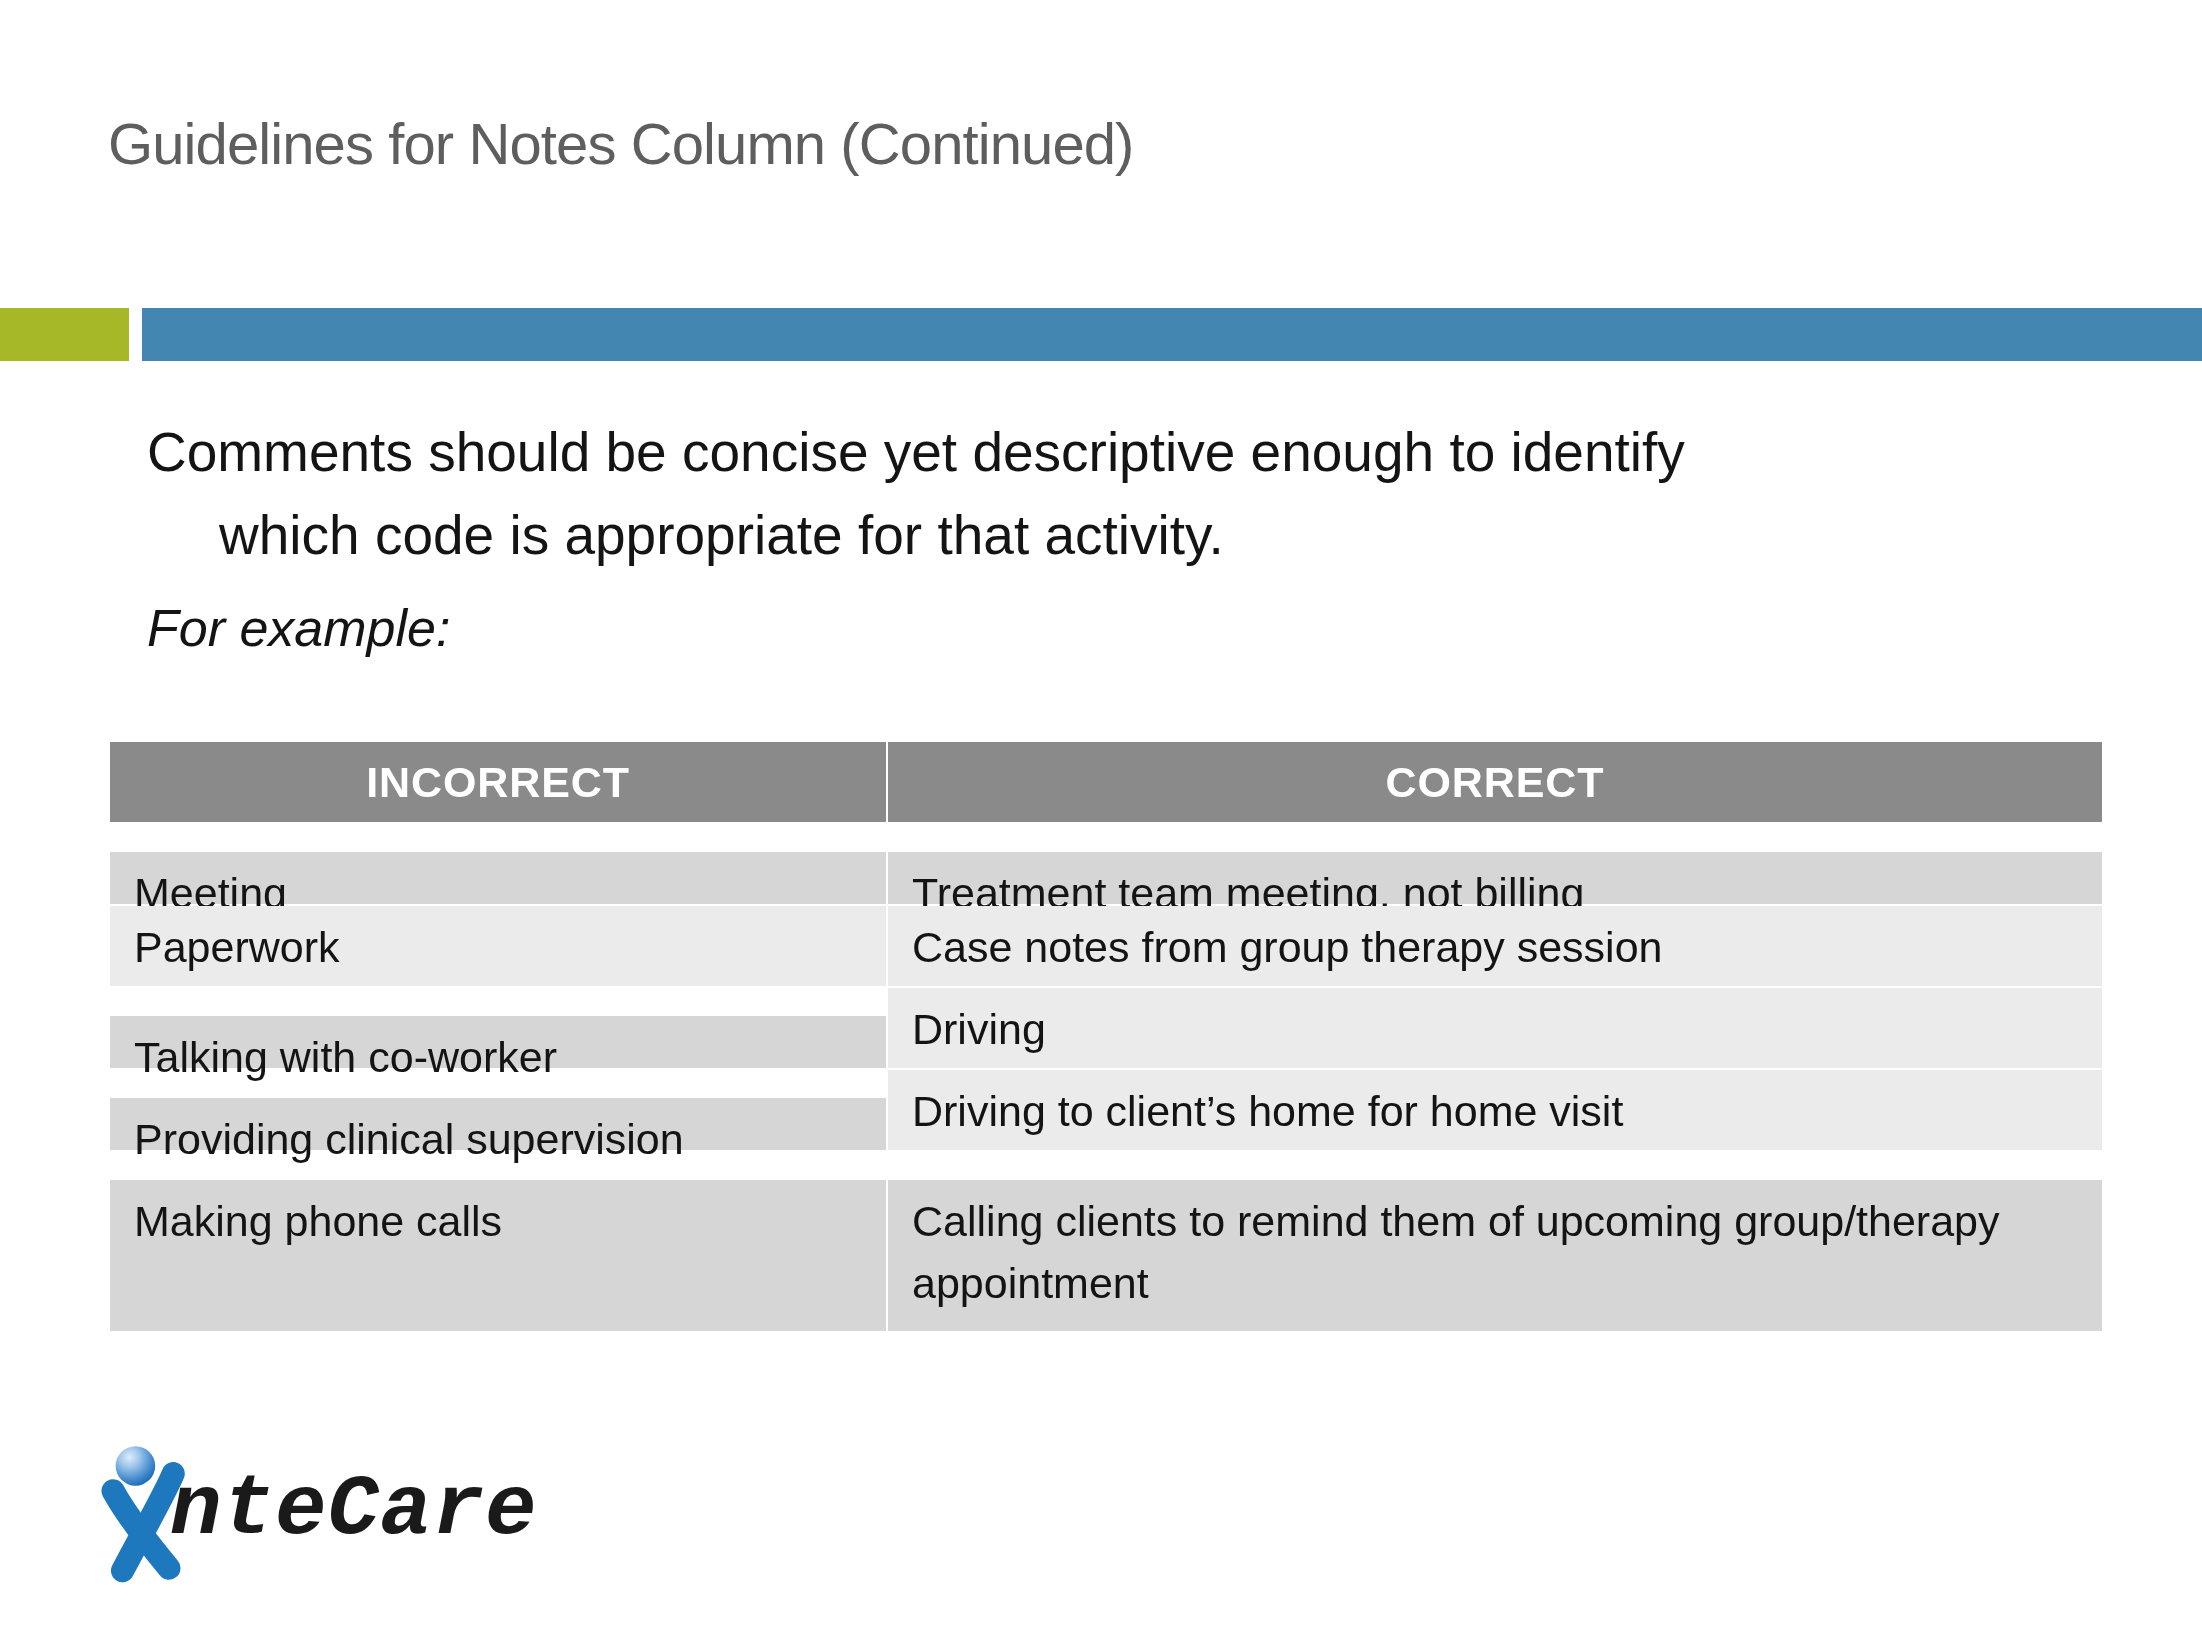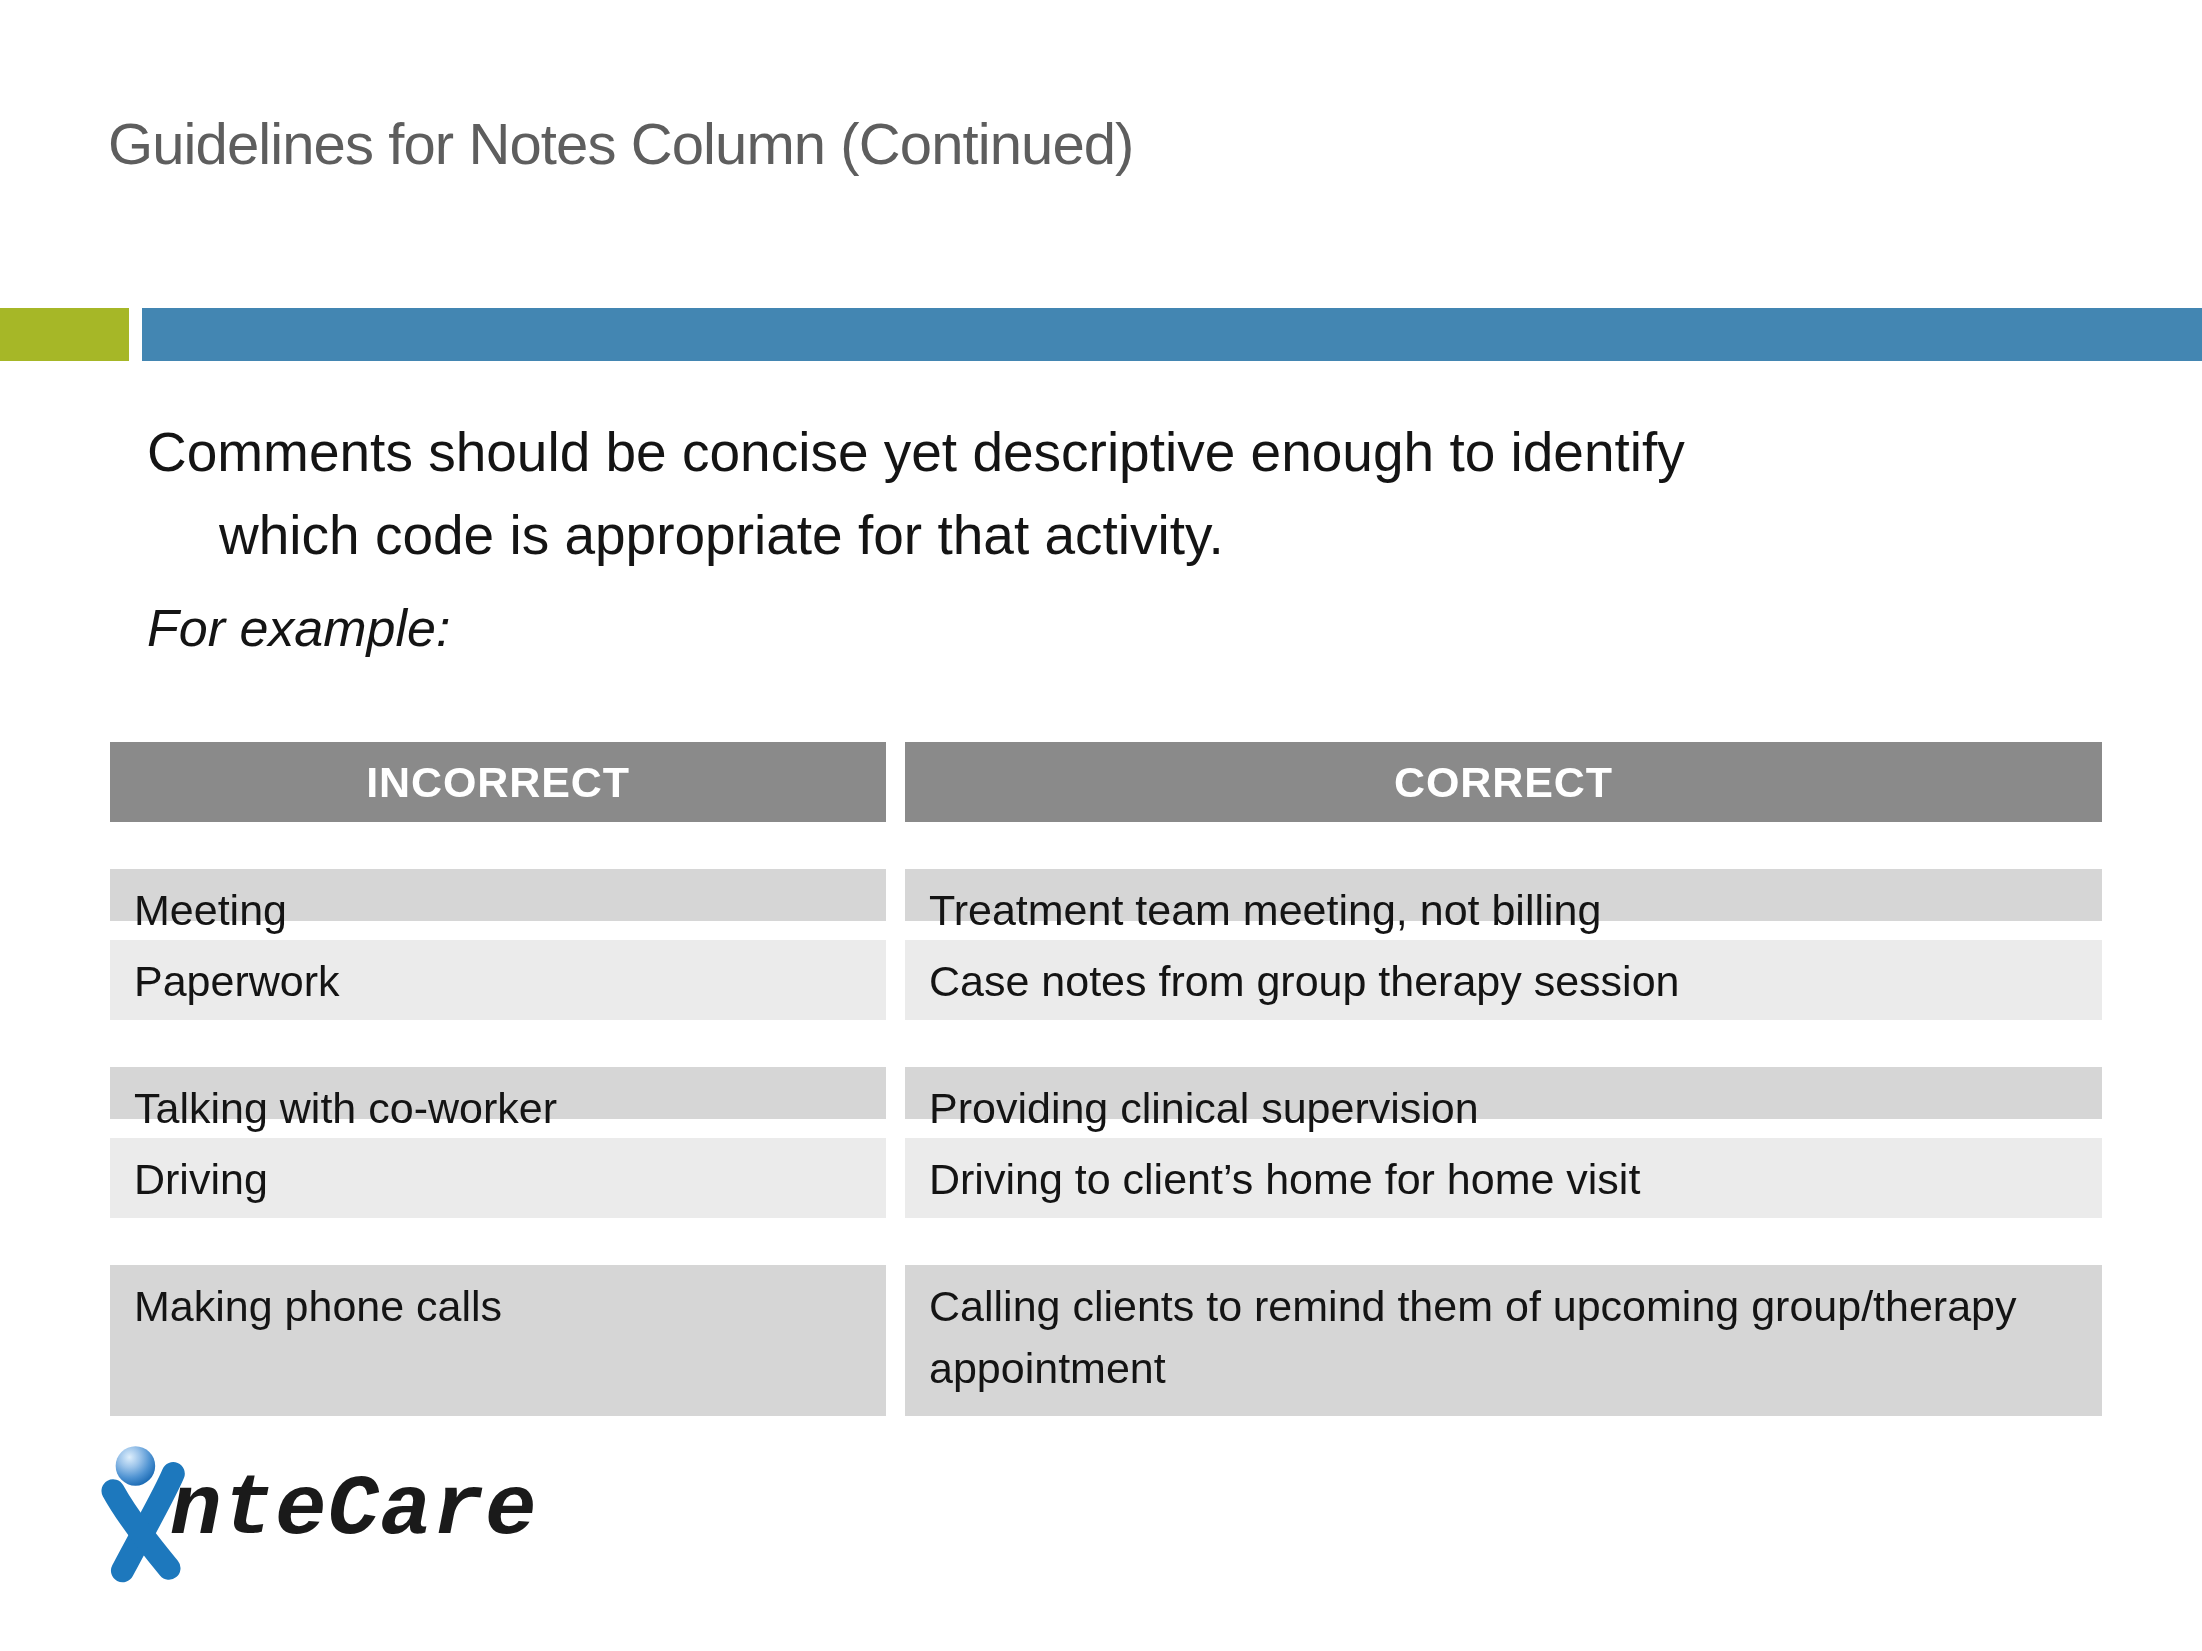--- a/index.html
+++ b/index.html
@@ -56,21 +56,21 @@
     font-style:italic;
   }
 
   .comparison-table{
     position:absolute;
     left:110px;top:742px;
     width:1992px;
     display:grid;
     grid-template-columns:776px 1fr;
     grid-template-rows:80px 80px 80px 80px 80px auto;
-    gap:19px;
+    gap:2px;
     background:#ffffff;
   }
   .comparison-table .th{
     background:#8a8a8a;
     color:#ffffff;
     font-weight:700;
     font-size:43px;
     display:flex;
     align-items:center;
     justify-content:center;
@@ -128,23 +128,23 @@
     <div class="th">INCORRECT</div>
     <div class="th">CORRECT</div>
 
     <div class="td row-odd">Meeting</div>
     <div class="td row-odd">Treatment team meeting, not billing</div>
 
     <div class="td row-even">Paperwork</div>
     <div class="td row-even">Case notes from group therapy session</div>
 
     <div class="td row-odd">Talking with co-worker</div>
+    <div class="td row-even">Driving</div>
+
     <div class="td row-odd">Providing clinical supervision</div>
-
-    <div class="td row-even">Driving</div>
     <div class="td row-even">Driving to client’s home for home visit</div>
 
     <div class="td row-odd">Making phone calls</div>
     <div class="td row-odd">Calling clients to remind them of upcoming group/therapy appointment</div>
   </div>
 
   <div class="logo">
     <svg class="logo-figure" width="112" height="146" viewBox="0 0 130 170" xmlns="http://www.w3.org/2000/svg">
       <defs>
         <radialGradient id="headGrad" cx="35%" cy="28%" r="75%">

